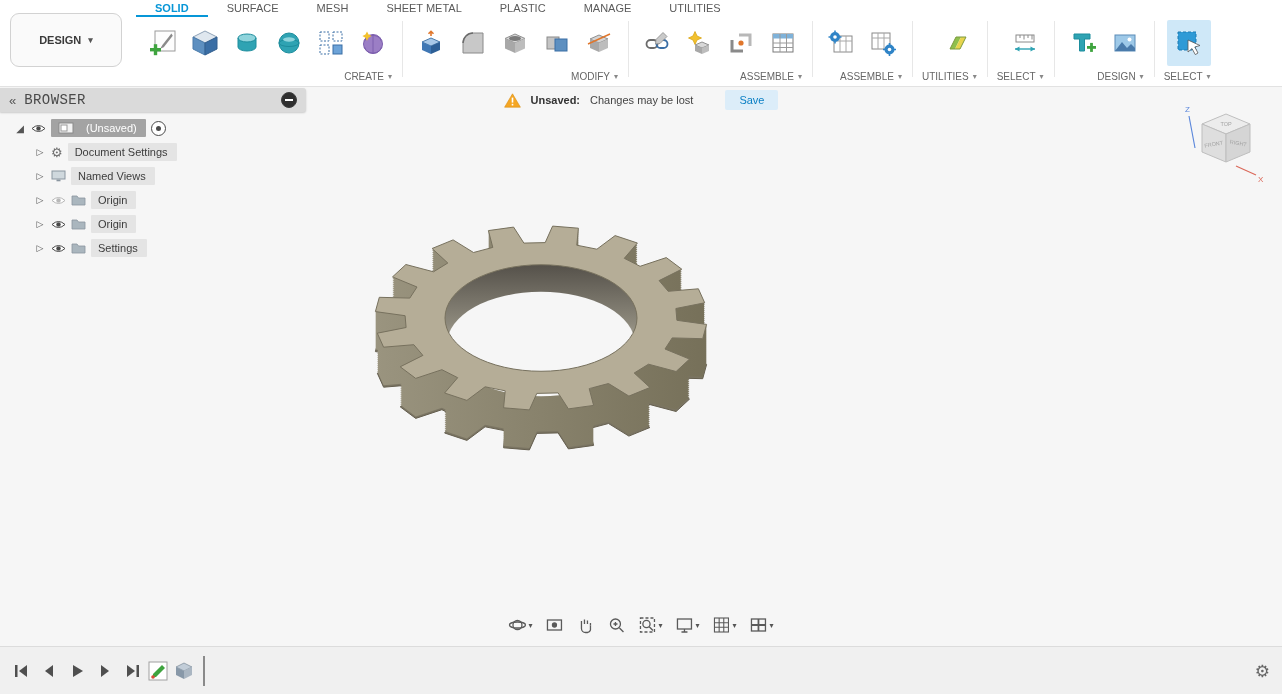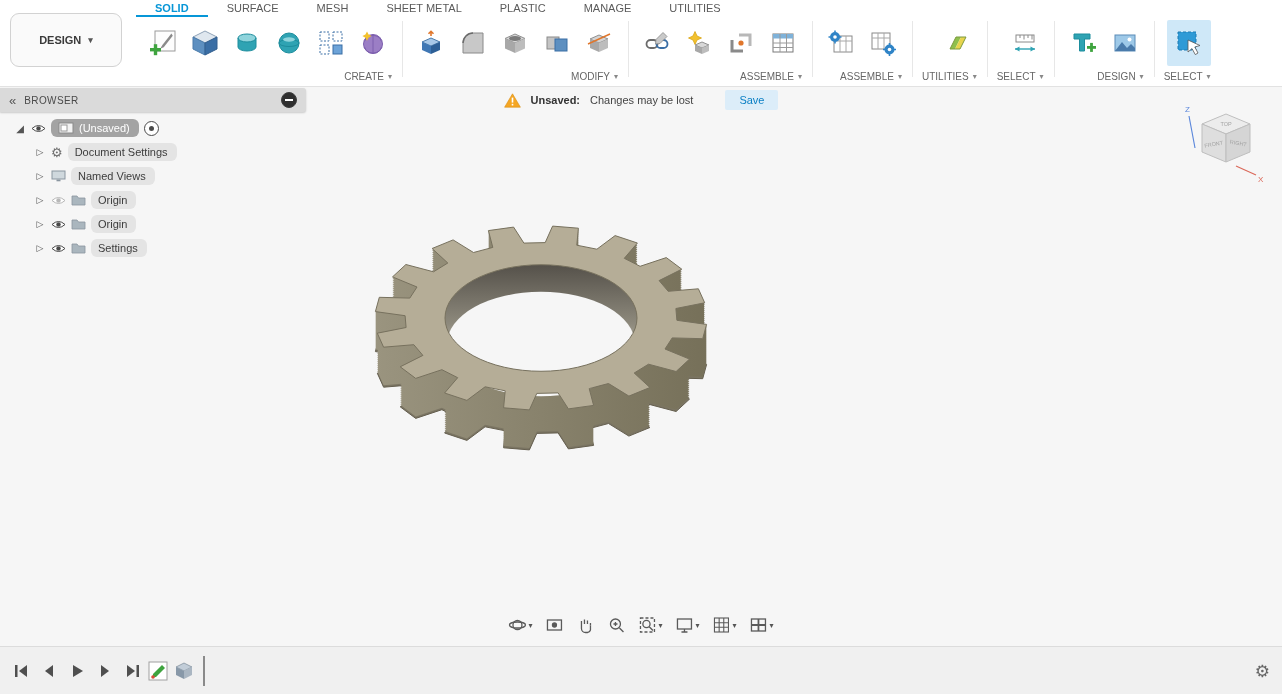--- a/index.html
+++ b/index.html
@@ -22,30 +22,30 @@
   .glabel{height:17px;display:flex;align-items:center;gap:4px;font-size:10px;color:#666;cursor:pointer;white-space:nowrap;}
   .glabel .caret{font-size:8px;color:#888;}
   .ticon{width:38px;height:46px;display:flex;align-items:center;justify-content:center;border-radius:2px;cursor:pointer;}
   .ticon.sel{background:#cfe8f8;width:44px;}
   
   .canvas{position:absolute;top:87px;left:0;right:0;bottom:47px;background:#f6f6f6;}
   
   .browser{position:absolute;left:0;top:88px;width:306px;z-index:15;font-size:11px;}
   .b-header{height:24px;background:#dadada;border-radius:0 3px 3px 0;display:flex;align-items:center;padding:0 9px;box-shadow:0 1px 2px rgba(0,0,0,.18);}
   .b-collapse{font-size:13px;color:#555;cursor:pointer;line-height:1;margin-right:8px;}
-  .b-title{font-size:10px;color:#4a4a4a;letter-spacing:.4px;flex:1;}
+  .b-title{font-size:14px;color:#4a4a4a;letter-spacing:.4px;flex:1;font-family:Liberation Mono, monospace;}
   .b-minus{width:14px;height:14px;border:1.4px solid #3d3d3d;border-radius:50%;position:relative;cursor:pointer;background:#2f2f2f;}
   .b-minus i{position:absolute;left:3px;right:3px;top:50%;height:1.6px;margin-top:-0.8px;background:#fff;}
   .tree{padding-top:4px;}
   .trow{height:24px;display:flex;align-items:center;gap:5px;}
   .trow.root{padding-left:14px;}
   .trow.child{padding-left:34px;}
   .twisty{width:12px;font-size:9px;color:#555;cursor:pointer;text-align:center;}
   .twisty.open{font-size:10px;}
-  .pill{background:#e4e4e4;padding:3px 9px 3px 7px;border-radius:6px;color:#3c3c3c;cursor:pointer;display:flex;align-items:center;gap:5px;}
+  .pill{background:#e4e4e4;padding:3px 9px 3px 7px;border-radius:1px;color:#3c3c3c;cursor:pointer;display:flex;align-items:center;gap:12px;}
   .pill.selected{background:#a3a3a3;color:#fff;}
   .gear-glyph{font-size:13px;color:#6e6e6e;line-height:1;}
   .radio{width:13px;height:13px;border:1.3px solid #4a4a4a;border-radius:50%;position:relative;cursor:pointer;background:#fff;}
   .radio i{position:absolute;left:50%;top:50%;width:5px;height:5px;margin:-2.5px 0 0 -2.5px;border-radius:50%;background:#4a4a4a;}
   .eye{cursor:pointer;display:flex;}
   
   .warning{position:absolute;top:88px;left:0;right:0;height:24px;display:flex;align-items:center;justify-content:center;gap:10px;font-size:11px;z-index:14;}
   .warn-title{font-weight:bold;color:#333;}
   .warn-msg{color:#444;margin-right:22px;}
   .save-btn{background:#dcedf9;color:#0a7fc4;padding:4px 14px;border-radius:2px;cursor:pointer;}

